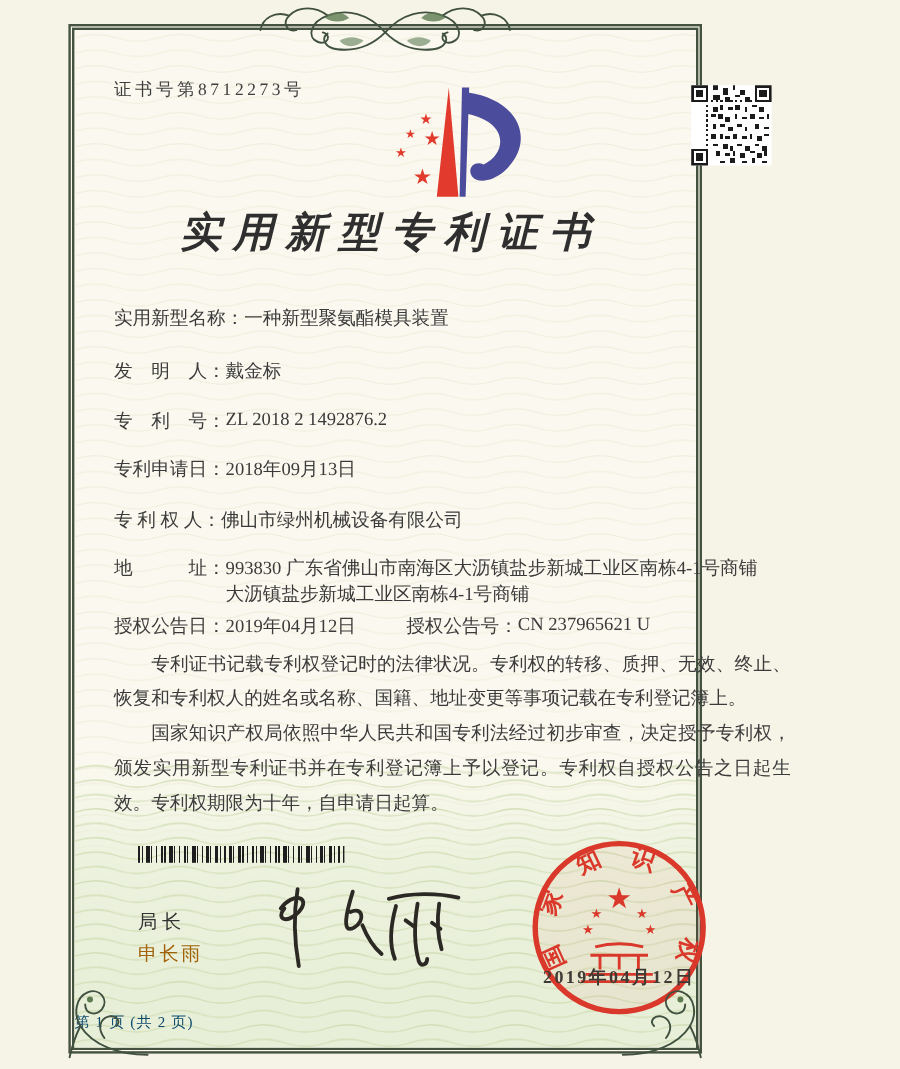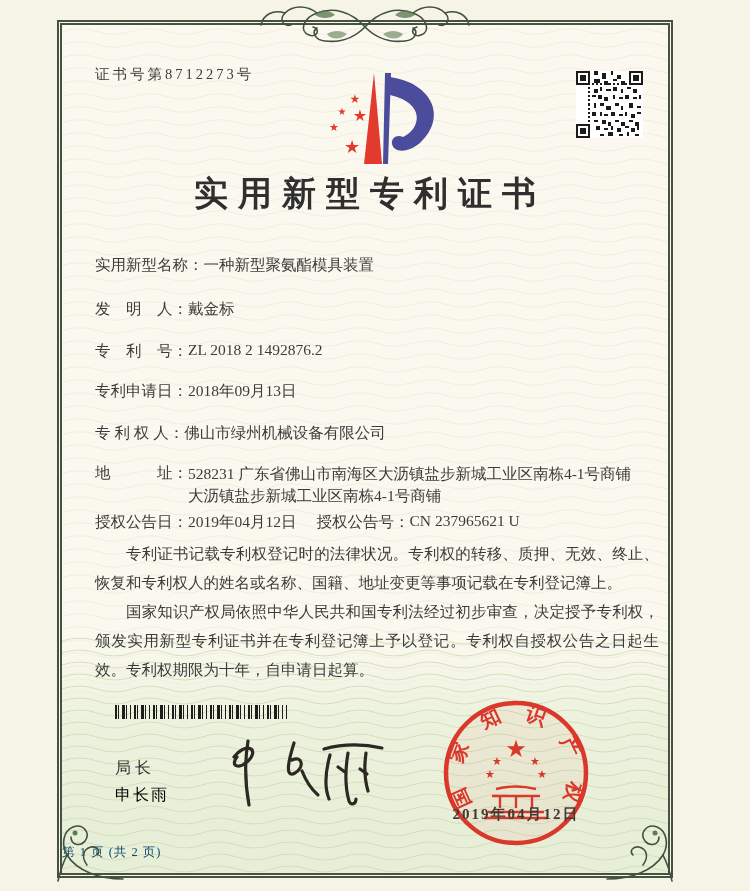--- a/index.html
+++ b/index.html
@@ -3,57 +3,57 @@
 <meta charset="utf-8">
 <style>
   html,body{margin:0;padding:0;}
   body{
     width:750px;height:891px;position:relative;overflow:hidden;
     background:#f6f3e7;
     font-family:"Liberation Serif","DejaVu Serif",serif;
     color:#3c3c3c;
   }
   .frame{
-    position:absolute;left:57px;top:20px;width:616px;height:858px;
+    position:absolute;left:57px;top:20px;width:528px;height:858px;
     border:5px double #44523f;background:#fbf9ef;box-sizing:border-box;
   }
   .texture,.wave-area{position:absolute;left:0;right:0;pointer-events:none;}
   .texture{top:0;bottom:0;opacity:.5;}
   .wave-area{
     bottom:0;height:238px;
     background:linear-gradient(180deg,rgba(233,240,218,0) 0%,rgba(233,240,218,.8) 35%,#e8efd8 80%);
   }
   .wave-area svg{position:absolute;inset:0;opacity:.85;}
   .content{position:absolute;inset:0;z-index:2;}
   .cert-no{position:absolute;left:33px;top:40px;font-size:14.5px;letter-spacing:3px;color:#3d3d3d;}
   .qr{position:absolute;left:514px;top:46px;width:67px;height:67px;}
   .logo{position:absolute;left:238px;top:42px;width:150px;height:105px;}
   .title{
     position:absolute;left:0;top:146px;width:100%;text-align:center;
-    font-size:34px;font-weight:600;letter-spacing:10px;color:#2f2f2f;text-indent:10px;
+    font-size:34px;font-weight:600;letter-spacing:10px;color:#2f2f2f;text-indent:10px;font-style:italic;
   }
   .field-row{position:absolute;left:33px;font-size:15.5px;display:flex;color:#3b3b3b;}
   .flabel{white-space:pre;flex:none;}
   .fvalue{white-space:pre-wrap;}
   .addr-val{width:452px;line-height:22px;}
-  .pair2{margin-left:20px;display:flex;}
+  .pair2{margin-left:42px;display:flex;}
   .paragraphs{
     position:absolute;left:33px;top:514px;width:564px;
     font-size:15.5px;line-height:29px;text-align:justify;color:#3b3b3b;
   }
   .paragraphs p{margin:0;text-indent:2em;}
   .barcode{
     position:absolute;left:53px;top:680px;width:172px;height:14px;
     background:repeating-linear-gradient(90deg,
       #1d1d1d 0 2px,transparent 2px 3px,#1d1d1d 3px 4px,transparent 4px 7px,
       #1d1d1d 7px 10px,transparent 10px 11px,#1d1d1d 11px 12px,transparent 12px 15px,
       #1d1d1d 15px 16px,transparent 16px 19px);
   }
   .director-title{position:absolute;left:53px;top:733px;font-size:16px;letter-spacing:4px;color:#333;}
-  .director-name{position:absolute;left:53px;top:760px;font-size:16px;letter-spacing:2px;color:#000000;}
+  .director-name{position:absolute;left:53px;top:760px;font-size:16px;letter-spacing:2px;color:#a16207;}
   .signature{position:absolute;left:156px;top:708px;width:180px;height:80px;}
   .seal{position:absolute;left:378px;top:672px;width:152px;height:152px;}
   .seal svg{position:absolute;inset:0;}
   .seal-date{
     position:absolute;left:0;top:108px;width:100%;text-align:center;
     font-size:15px;letter-spacing:2px;color:#3f3a34;font-weight:600;
   }
   .footer{
     position:absolute;left:0;bottom:12px;width:100%;text-align:left;
     font-size:12.5px;letter-spacing:1px;color:#0c4a6e;
@@ -227,21 +227,21 @@
     <div class="field-row" style="top:356px">
       <span class="flabel">专利申请日：</span>
       <span class="fvalue">2018年09月13日</span>
     </div>
     <div class="field-row" style="top:398px">
       <span class="flabel">专 利 权 人：</span>
       <span class="fvalue">佛山市绿州机械设备有限公司</span>
     </div>
     <div class="field-row" style="top:438px">
       <span class="flabel">地　　　址：</span>
-      <span class="fvalue addr-val">528231 广东省佛山市南海区大沥镇盐步新城工业区南栋4-1号商铺大沥镇盐步新城工业区南栋4-1号商铺</span>
+      <span class="fvalue addr-val">993830 广东省佛山市南海区大沥镇盐步新城工业区南栋4-1号商铺大沥镇盐步新城工业区南栋4-1号商铺</span>
     </div>
     <div class="field-row" style="top:487px">
       <span class="flabel">授权公告日：</span>
       <span class="fvalue">2019年04月12日</span>
       <span class="pair2">
         <span class="flabel">授权公告号：</span>
         <span class="fvalue">CN 237965621 U</span>
       </span>
     </div>
 

